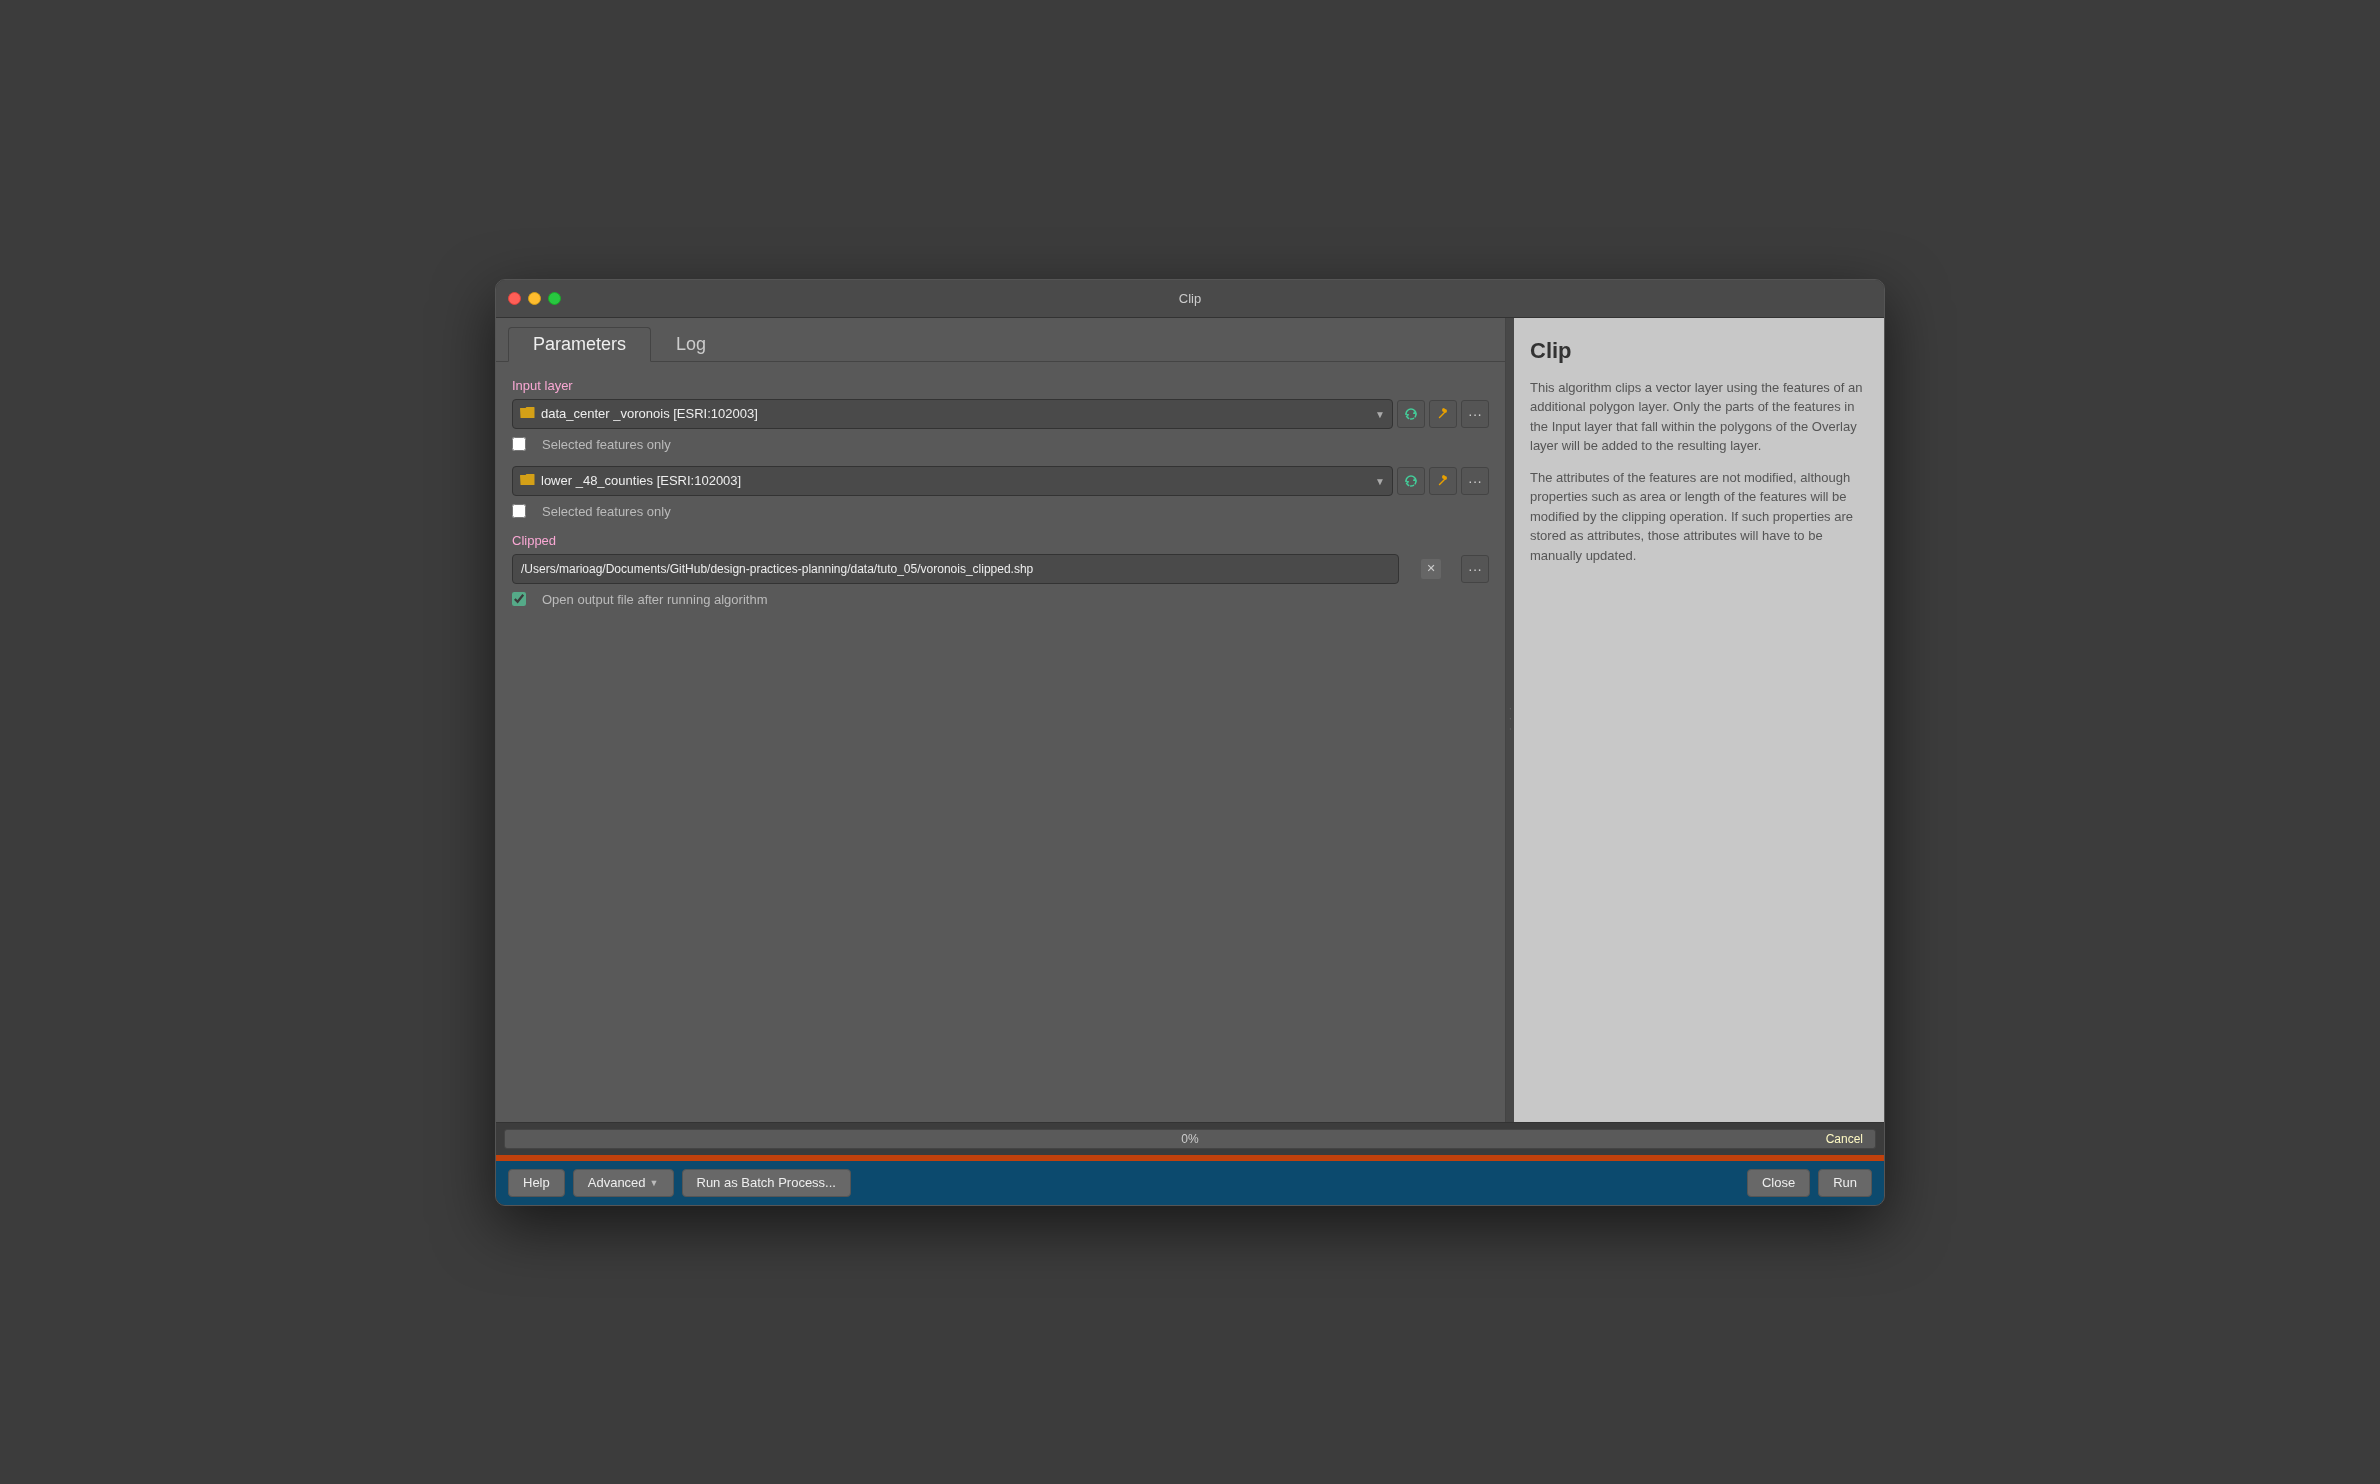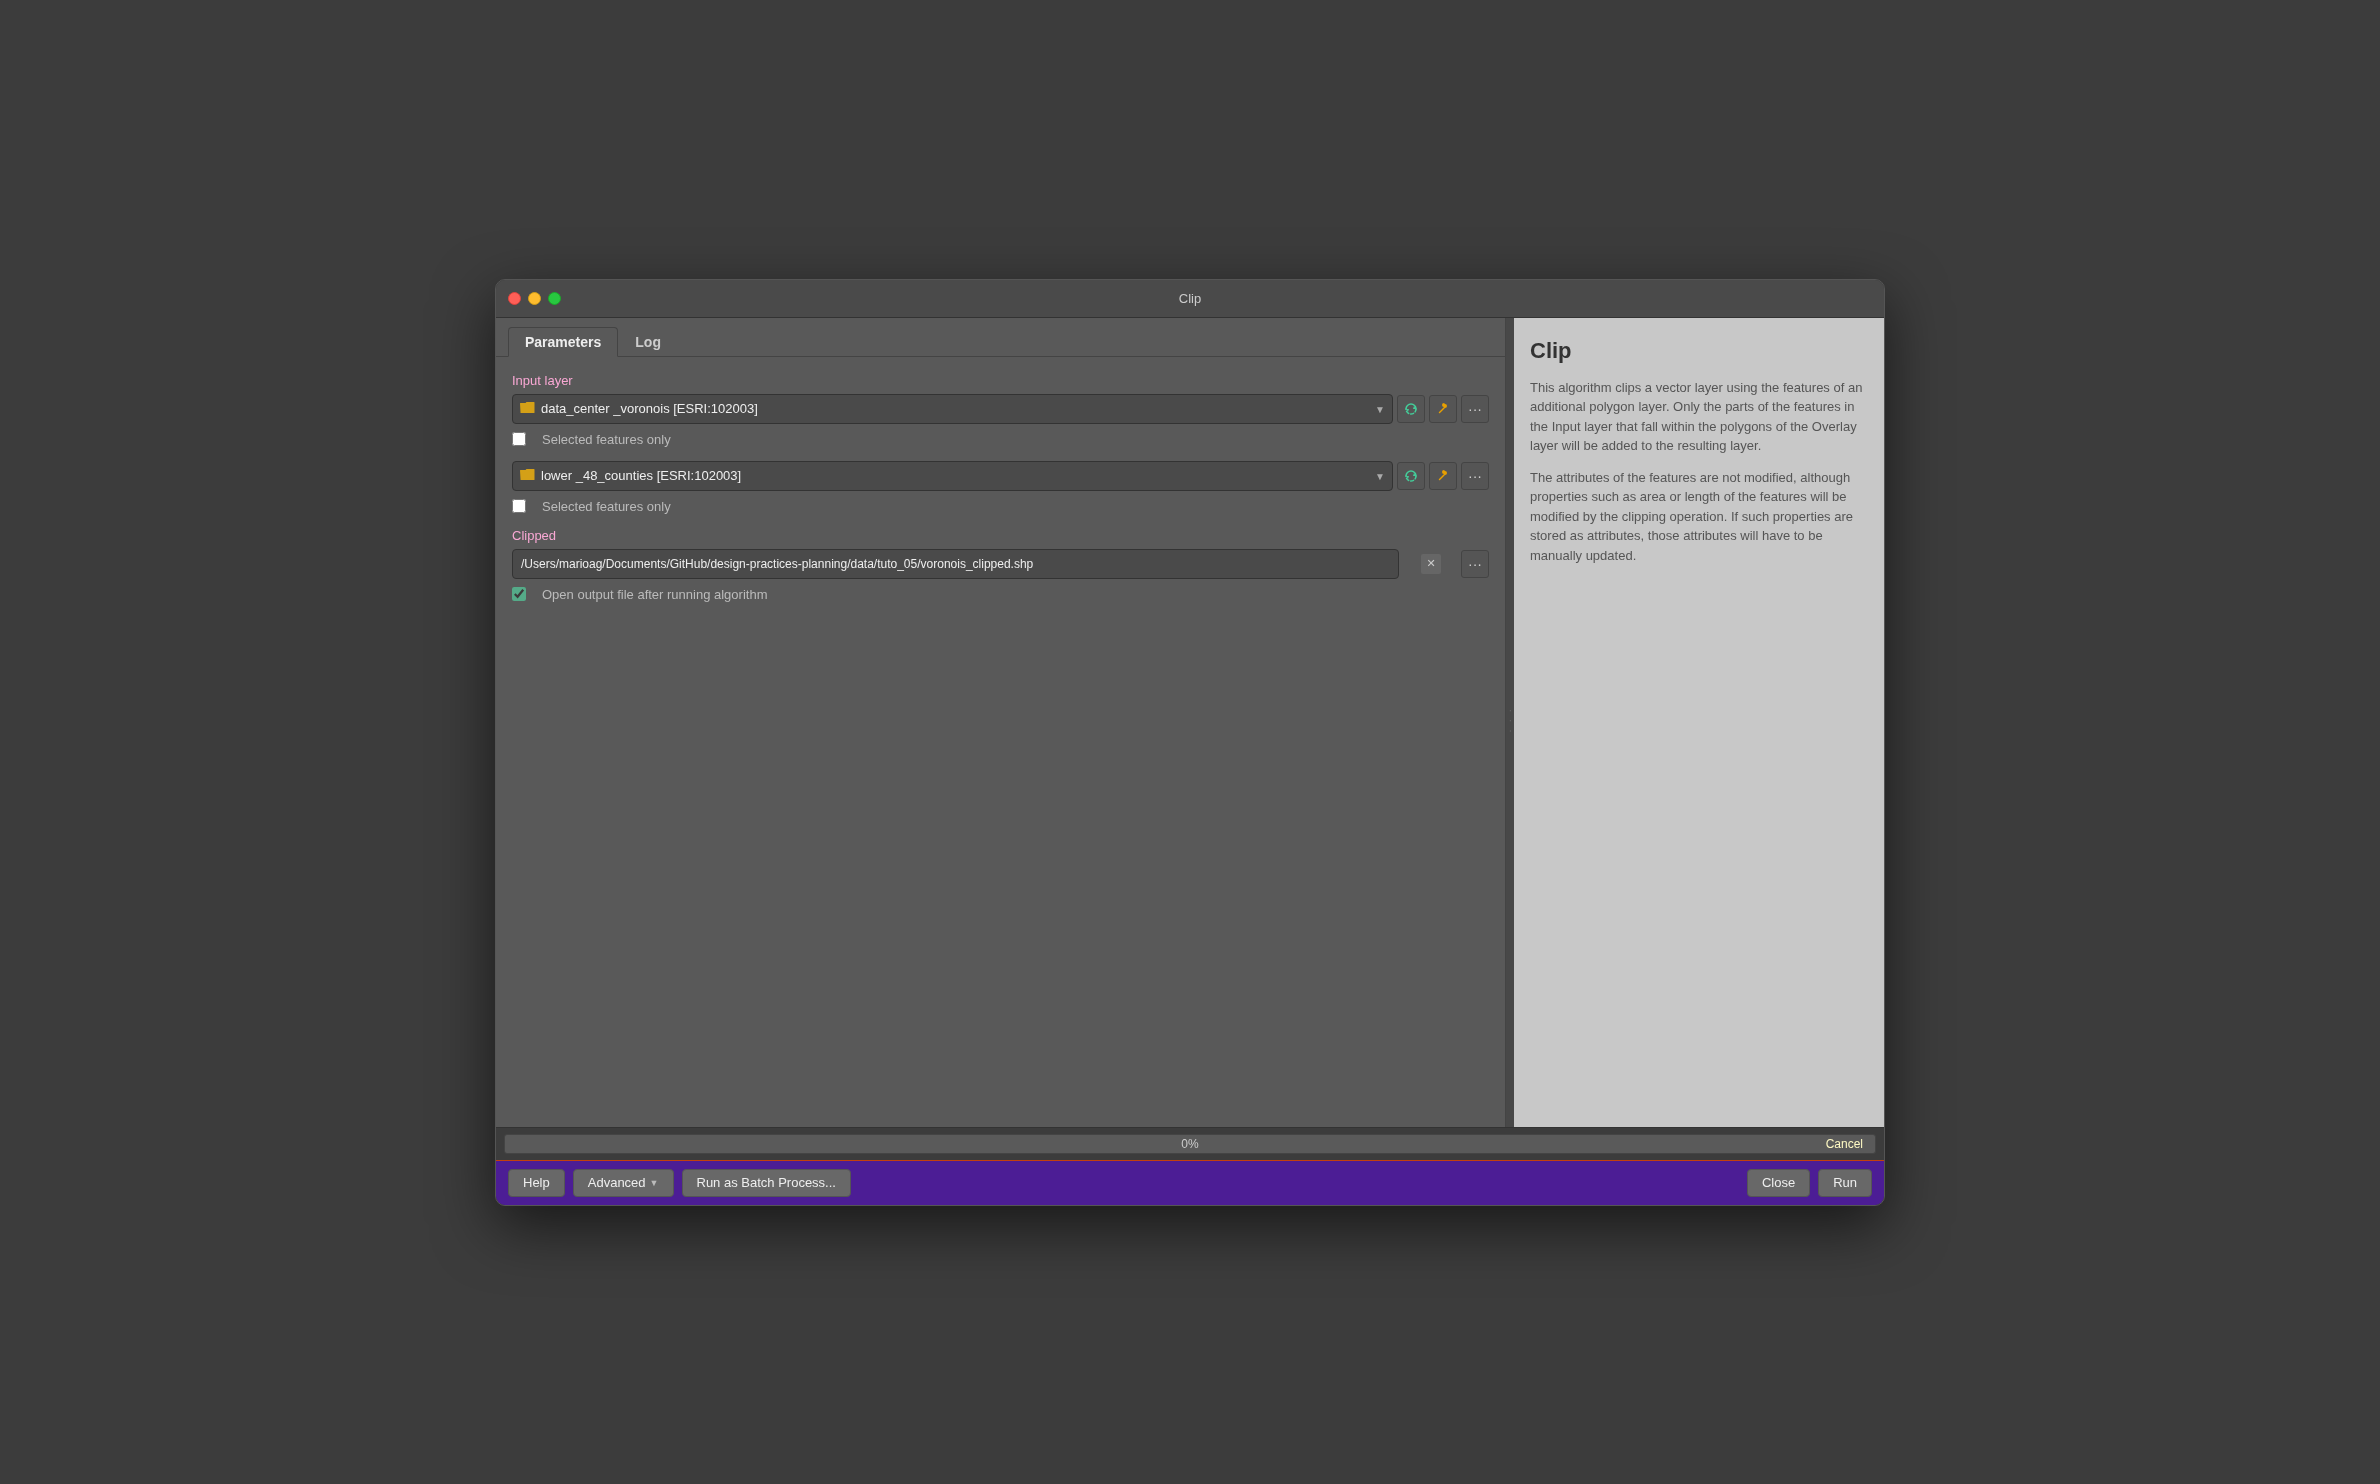--- a/index.html
+++ b/index.html
@@ -75,31 +75,30 @@
     }
     .tabs-bar {
       display: flex;
       align-items: flex-end;
       padding: 8px 12px 0 12px;
       background: #595959;
       border-bottom: 1px solid #444;
       flex-shrink: 0;
     }
     .tab {
-      padding: 6px 16px;
-      font-size: 14px;
+      padding: 6px 24px;
+      font-size: 18px;
       color: #ccc;
       cursor: pointer;
       border: 1px solid transparent;
       border-radius: 4px 4px 0 0;
       background: transparent;
       position: relative;
       bottom: -1px;
       user-select: none;
-      font-weight: bold;
     }
     .tab.active {
       background: #595959;
       border-color: #444;
       border-bottom-color: #595959;
       color: #eee;
     }
     .tab-content {
       flex: 1;
       padding: 16px;
@@ -272,22 +271,22 @@
       color: #fef9c3;
       cursor: pointer;
       font-size: 12px;
     }
     
     .bottom-bar {
       display: flex;
       justify-content: space-between;
       align-items: flex-start;
       padding: 8px 12px;
-      background: #4c1d95;
-      border-top: 1px solid #c2410c;
+      background: #0c4a6e;
+      border-top: 6px solid #c2410c;
       flex-shrink: 0;
     }
     .bottom-left {
       display: flex;
       gap: 8px;
       align-items: center;
     }
     .bottom-right {
       display: flex;
       gap: 8px;

